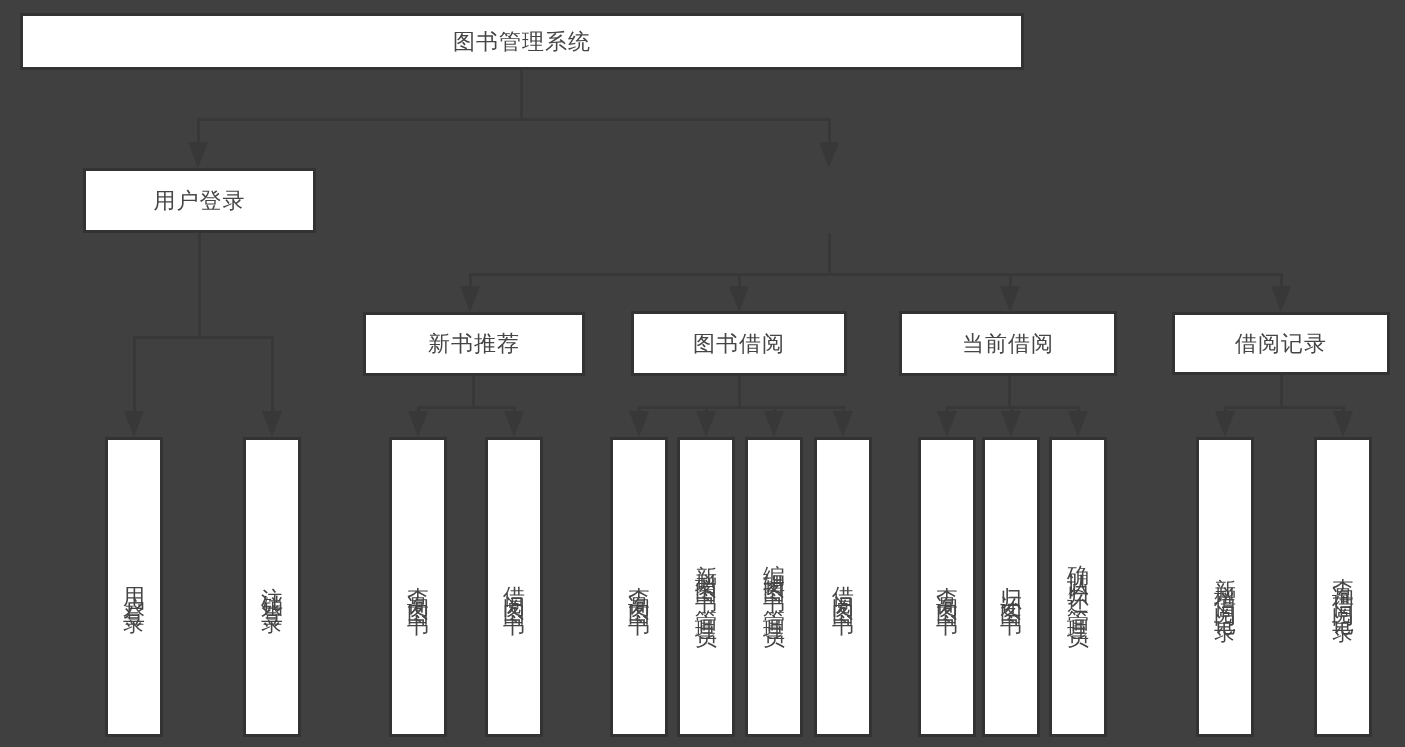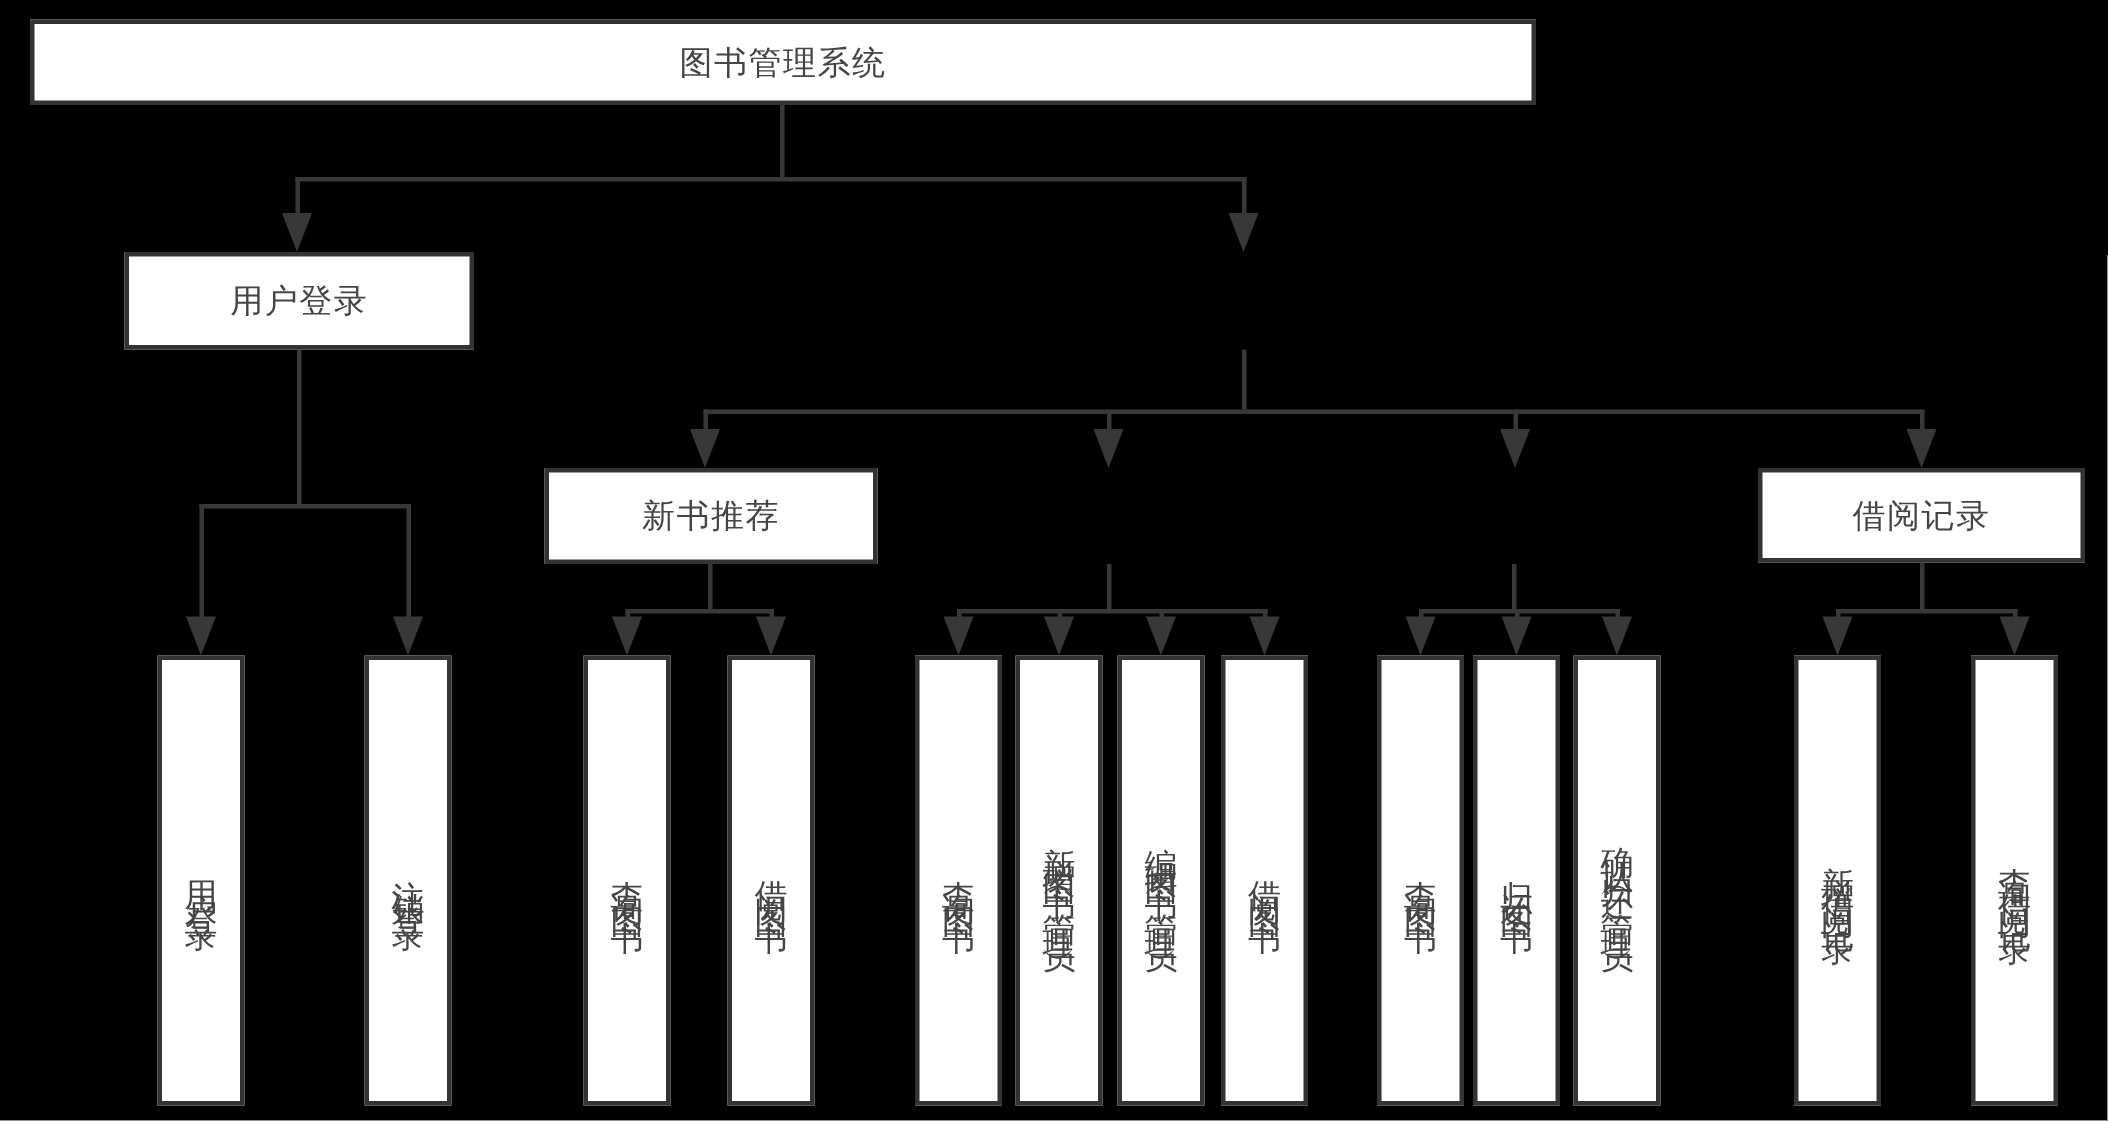--- a/index.html
+++ b/index.html
@@ -1,18 +1,18 @@
 <!DOCTYPE html>
 <html><head>
 <meta charset="utf-8">
 <style>
   html,body { margin:0; padding:0; background:#ffffff; }
   #stage {
     position:relative; width:1405px; height:747px;
-    background:#000000; overflow:hidden;
+    background:#404040; overflow:hidden;
     font-family:"Liberation Sans","DejaVu Sans",sans-serif;
   }
   .box {
     position:absolute; box-sizing:border-box;
     border:3px solid #333333; background:#ffffff;
     display:flex; align-items:center; justify-content:center;
     color:#454545; font-size:22px; letter-spacing:1px;
   }
   .box .vtext {
     writing-mode:vertical-rl; text-orientation:mixed;
@@ -48,21 +48,27 @@
 
   <div class="box" style="left:83px;top:168px;width:233px;height:65px;">
     <span>用户登录</span>
   </div>
 
 
   <div class="box" style="left:363px;top:312px;width:222px;height:64px;">
     <span>新书推荐</span>
   </div>
 
-
+  <div class="box" style="left:631px;top:311px;width:216px;height:65px;">
+    <span>图书借阅</span>
+  </div>
+
+  <div class="box" style="left:899px;top:311px;width:218px;height:65px;">
+    <span>当前借阅</span>
+  </div>
 
   <div class="box" style="left:1172px;top:312px;width:218px;height:63px;">
     <span>借阅记录</span>
   </div>
 
   <div class="box" style="left:105px;top:437px;width:58px;height:300px;">
     <span class="vtext">用户登录</span>
   </div>
   <div class="box" style="left:243px;top:437px;width:58px;height:300px;">
     <span class="vtext">注销登录</span>

